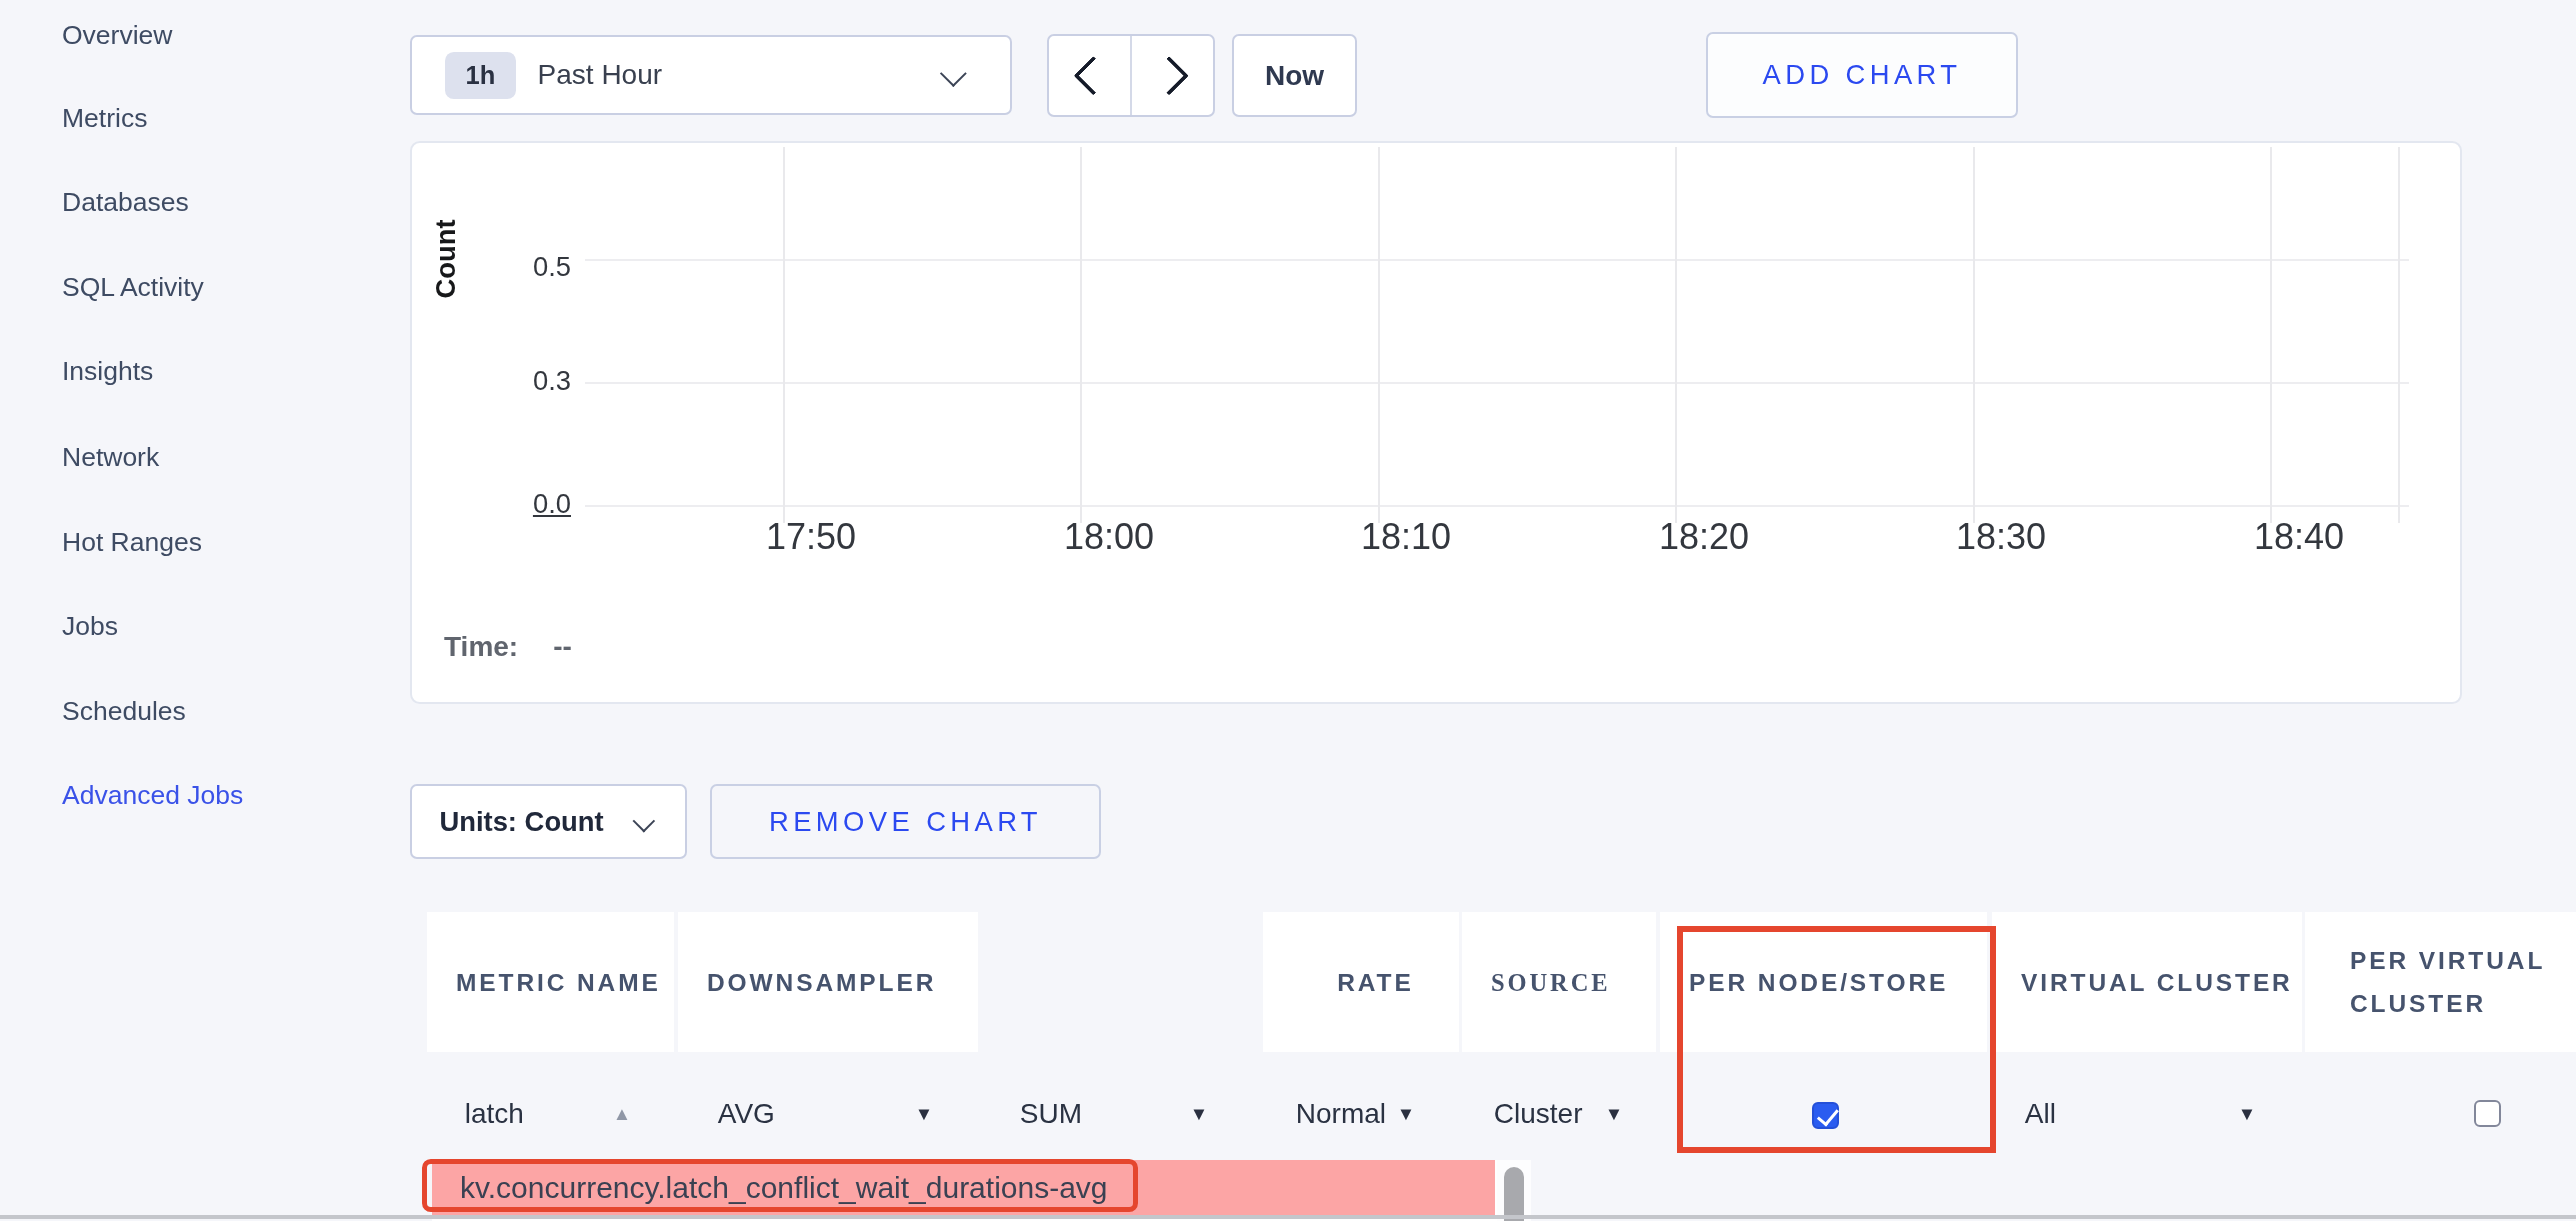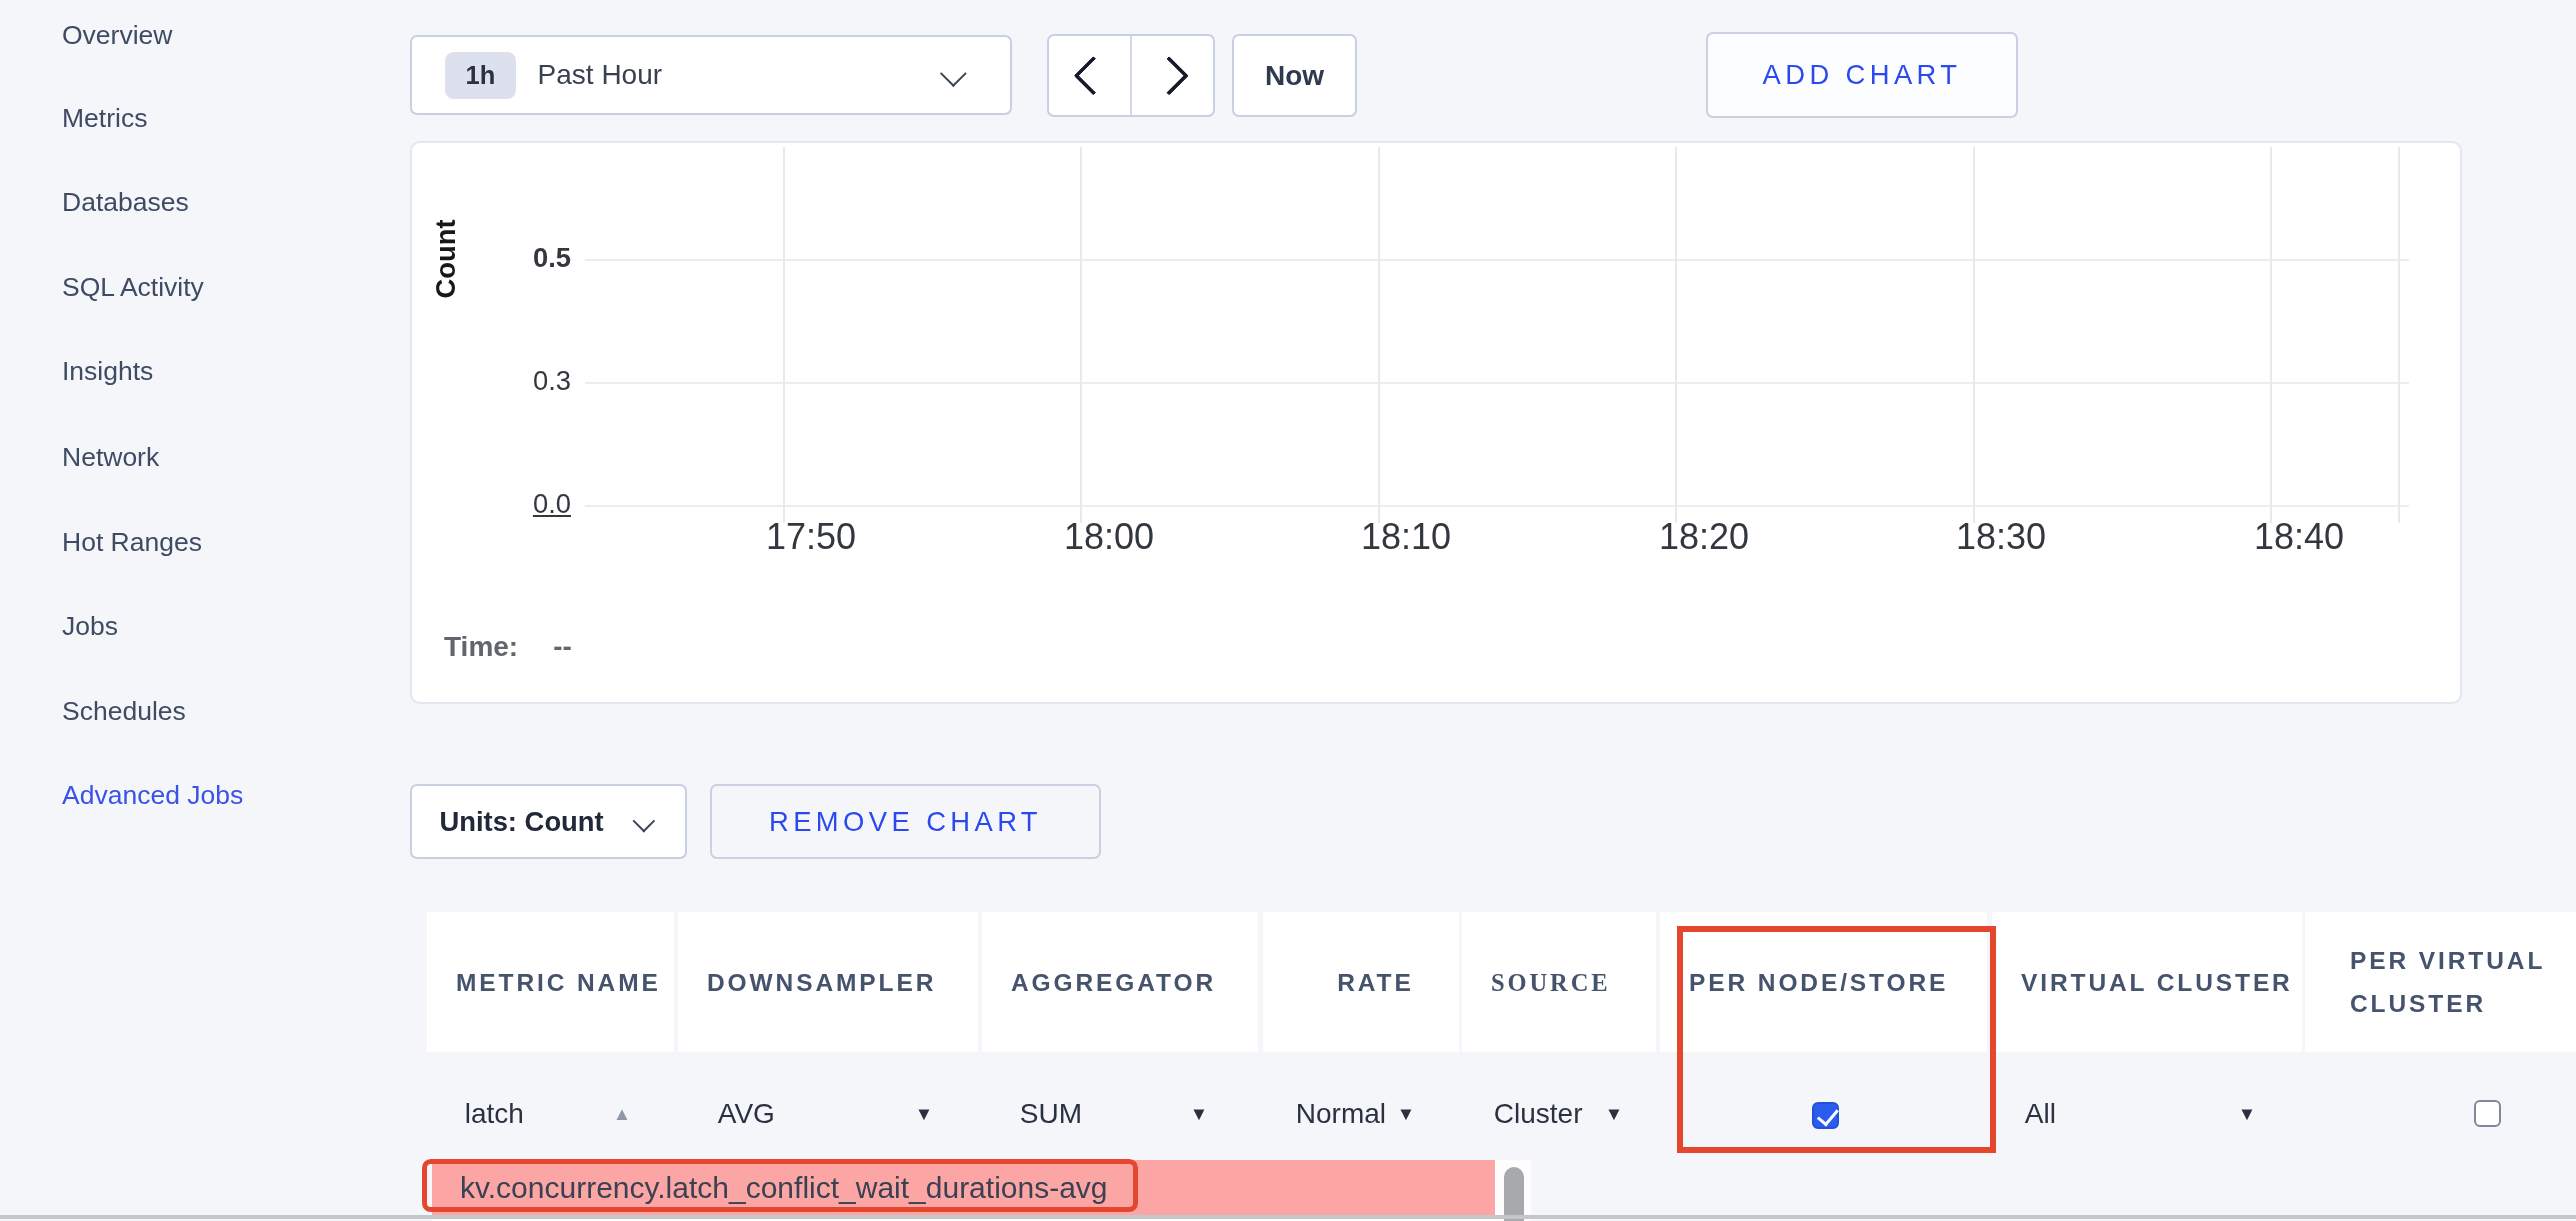--- a/index.html
+++ b/index.html
@@ -121,21 +121,21 @@
 
   <div id="add-chart" class="blue-btn">ADD CHART</div>
 
   <section id="chart-card" class="box">
     <div id="ylabel">Count</div>
     <div id="time-readout">
       <span>Time:</span>
       <span>--</span>
     </div>
   <div class="hgrid" style="top: 116px;"></div>
-      <div class="ytick" style="top: 99px; font-weight: bold;">0.5</div>
+      <div class="ytick" style="top: 108px;">0.5</div>
       <div class="hgrid" style="top: 239px;"></div>
       <div class="ytick" style="top: 222px;">0.3</div>
       <div class="hgrid" style="top: 362px;"></div>
       <div class="ytick" style="top: 345px; text-decoration: underline;">0.0</div>
       <div class="vgrid" style="left: 371px;"></div>
       <div class="xtick" style="left: 297px;">17:50</div>
       <div class="vgrid" style="left: 668px;"></div>
       <div class="xtick" style="left: 595px;">18:00</div>
       <div class="vgrid" style="left: 966px;"></div>
       <div class="xtick" style="left: 892px;">18:10</div>
@@ -153,23 +153,20 @@
     <span id="units-chevron" class="chev"></span>
   </div>
   <div id="remove-chart" class="blue-btn">REMOVE CHART</div>
 
   <div class="th c1">
       <span>METRIC NAME</span>
     </div>
   <div class="th c2">
       <span>DOWNSAMPLER</span>
     </div>
-  <div class="th c3">
-      <span>AGGREGATOR</span>
-    </div>
   <div class="th c4">
       <span>RATE</span>
     </div>
   <div class="th c5">
       <span>SOURCE</span>
     </div>
   <div class="th c6">
       <span>PER NODE/STORE</span>
     </div>
   <div class="th c7">

